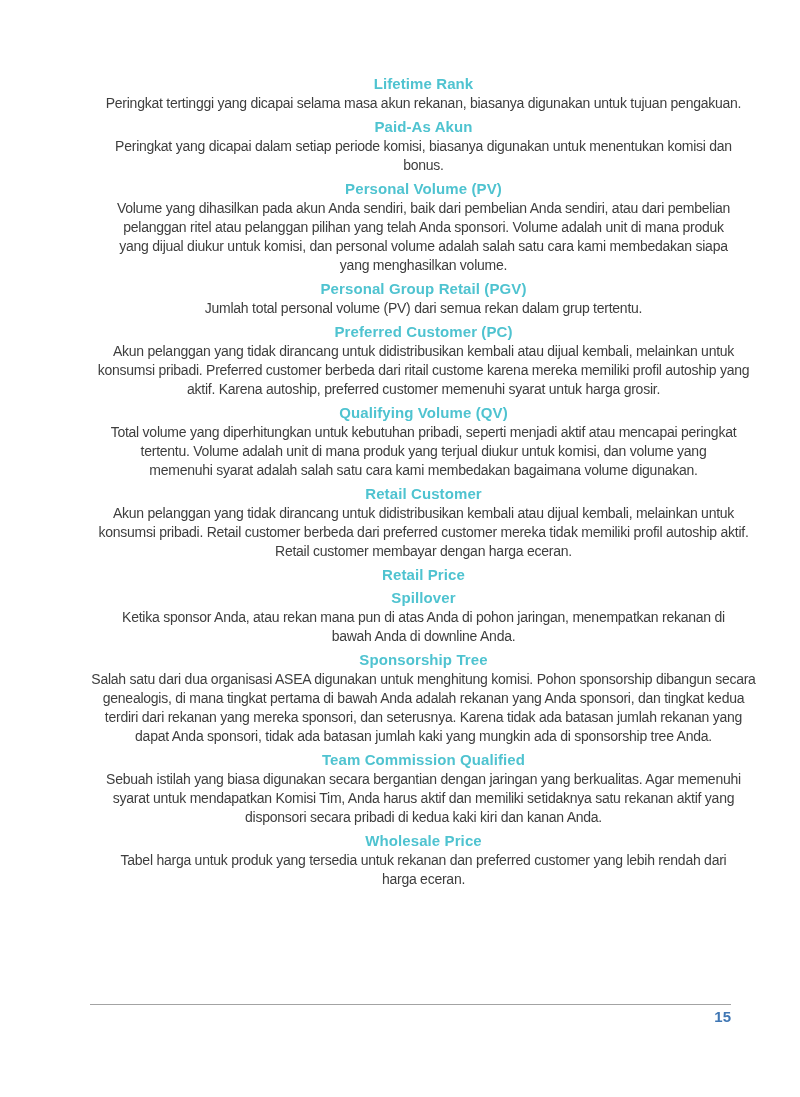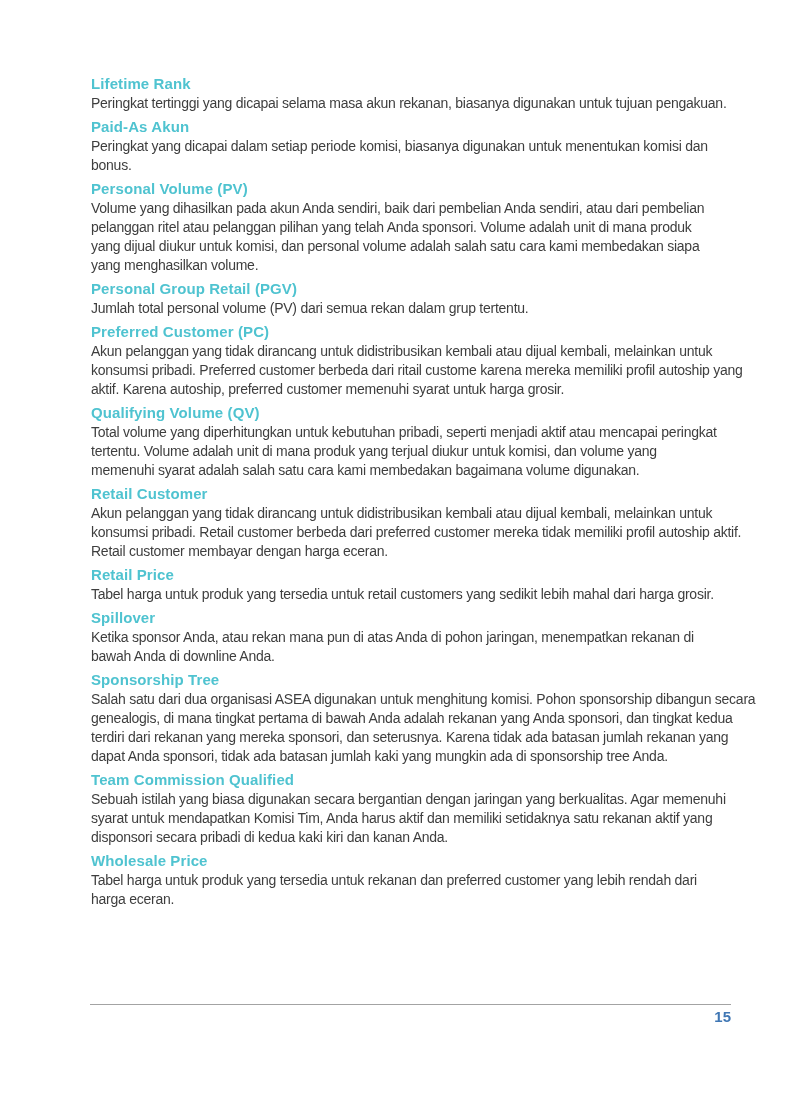--- a/index.html
+++ b/index.html
@@ -7,20 +7,21 @@
     padding: 0;
     background: #ffffff;
   }
   .page {
     position: relative;
     width: 800px;
     height: 1097px;
     background: #ffffff;
     overflow: hidden;
     font-family: "Liberation Serif", serif;
+    text-align: center;
   }
   .content {
     position: absolute;
     top: 75px;
     left: 91px;
     width: 665px;
   }
   .entry {
     margin: 0 0 5px 0;
   }
@@ -107,21 +108,20 @@
 
   <section class="entry">
     <h3 class="term">Retail Customer</h3>
     <p class="definition">Akun pelanggan yang tidak dirancang untuk didistribusikan kembali atau dijual kembali, melainkan untuk
 konsumsi pribadi. Retail customer berbeda dari preferred customer mereka tidak memiliki profil autoship aktif.
 Retail customer membayar dengan harga eceran.</p>
   </section>
 
   <section class="entry">
     <h3 class="term">Retail Price</h3>
-    <p class="definition">Tabel harga untuk produk yang tersedia untuk retail customers yang sedikit lebih mahal dari harga grosir.</p>
   </section>
 
   <section class="entry">
     <h3 class="term">Spillover</h3>
     <p class="definition">Ketika sponsor Anda, atau rekan mana pun di atas Anda di pohon jaringan, menempatkan rekanan di
 bawah Anda di downline Anda.</p>
   </section>
 
   <section class="entry">
     <h3 class="term">Sponsorship Tree</h3>

